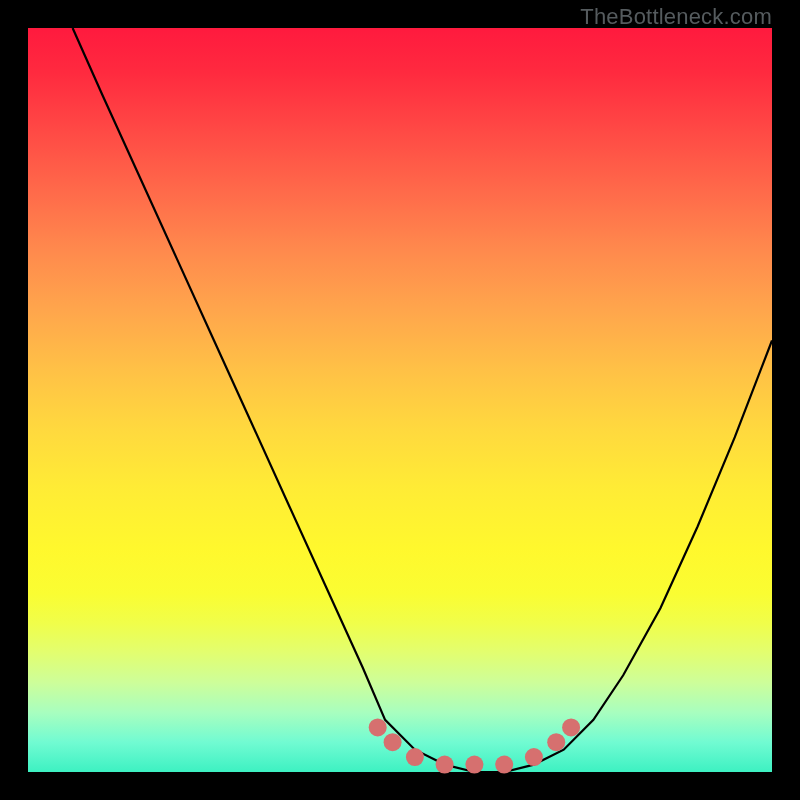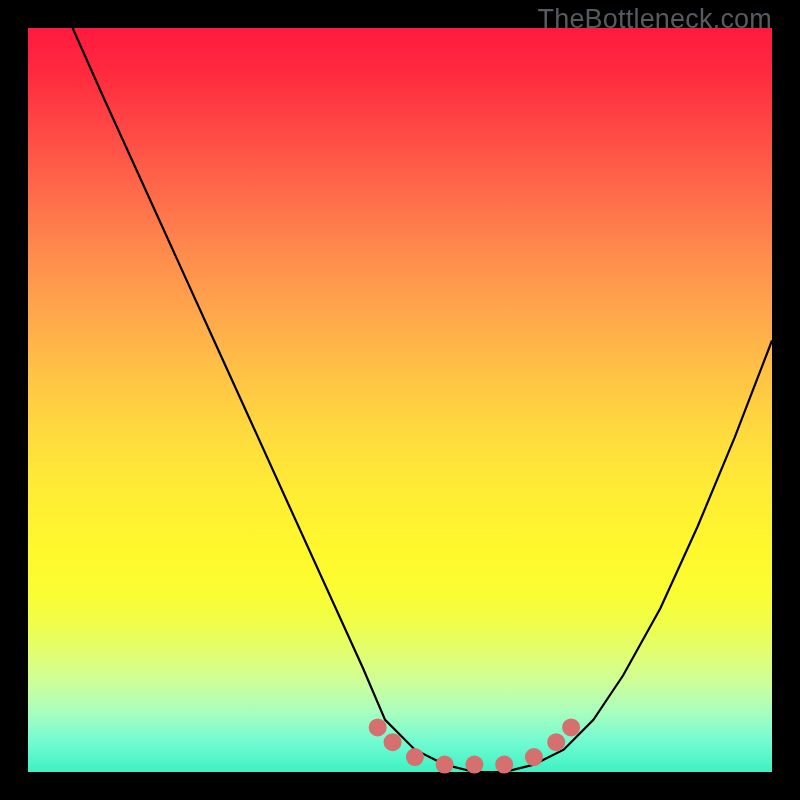--- a/index.html
+++ b/index.html
@@ -44,21 +44,21 @@
       #a8febf 92%,
       #71fbd2 96%,
       #3df1c2 100%
     );
   }
   .watermark {
     position: absolute;
     top: 4px;
     right: 28px;
     color: #555b5e;
-    font-size: 27px;
+    font-size: 22px;
     font-weight: 500;
     letter-spacing: 0.2px;
     user-select: none;
   }
   svg.curve {
     position: absolute;
     left: 0;
     top: 0;
     width: 744px;
     height: 744px;

